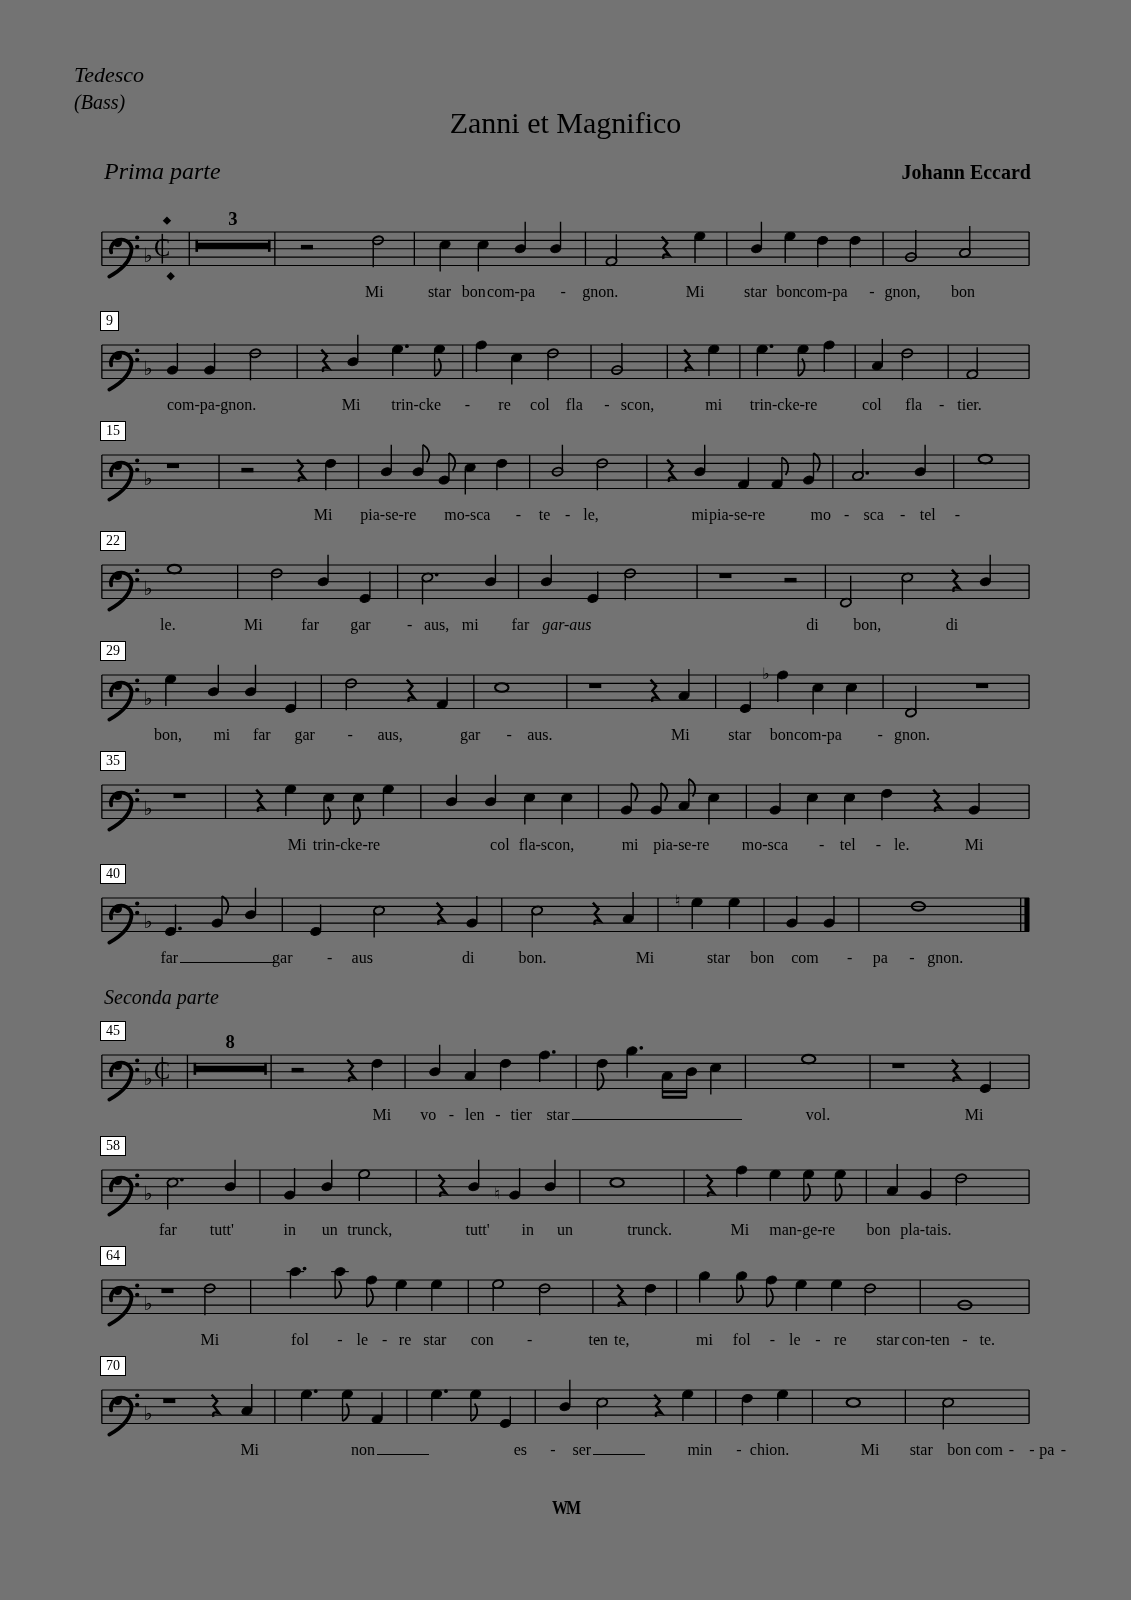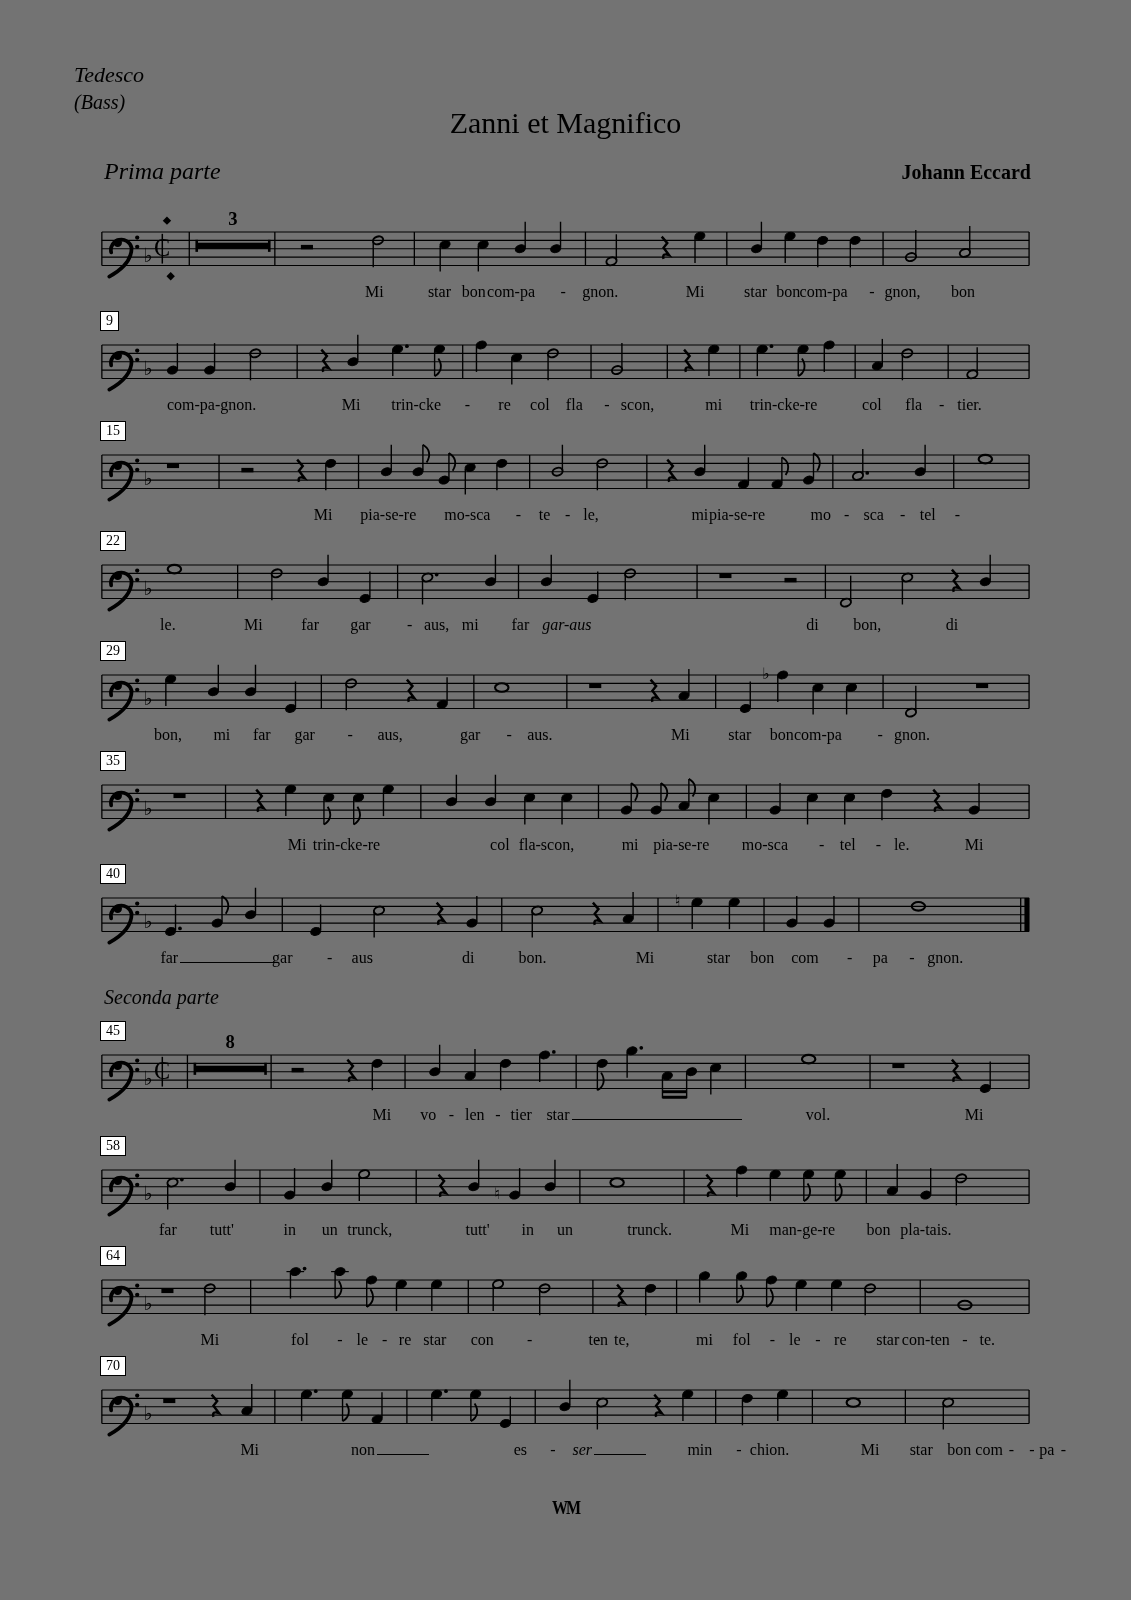--- a/index.html
+++ b/index.html
@@ -1429,21 +1429,21 @@
           </g>
           <g>
             <line x1="999" y1="30" x2="999" y2="66" stroke="#000" stroke-width="1.4"></line>
           </g>
         </svg>
         <div class="lyrics">
           <span class="syl" style="left: 16.1%;">Mi</span>
           <span class="syl extk" style="left: 27%;">non<span class="ext" style="width: 52px;"></span></span>
           <span class="syl" style="left: 45.2%;">es</span>
           <span class="syl" style="left: 48.7%;">-</span>
-          <span class="syl extk" style="left: 50.8%; font-style: italic;">ser<span class="ext" style="width: 52px;"></span></span>
+          <span class="syl extk" style="left: 50.8%;">ser<span class="ext" style="width: 52px;"></span></span>
           <span class="syl" style="left: 64.5%;">min</span>
           <span class="syl" style="left: 68.7%;">-</span>
           <span class="syl" style="left: 72%;">chion.</span>
           <span class="syl" style="left: 82.8%;">Mi</span>
           <span class="syl" style="left: 88.3%;">star</span>
           <span class="syl" style="left: 92.4%;">bon</span>
           <span class="syl" style="left: 95.6%;">com</span>
           <span class="syl" style="left: 98%;">-</span>
           <span class="syl" style="left: 100.2%;">-</span>
           <span class="syl" style="left: 101.8%;">pa</span>

